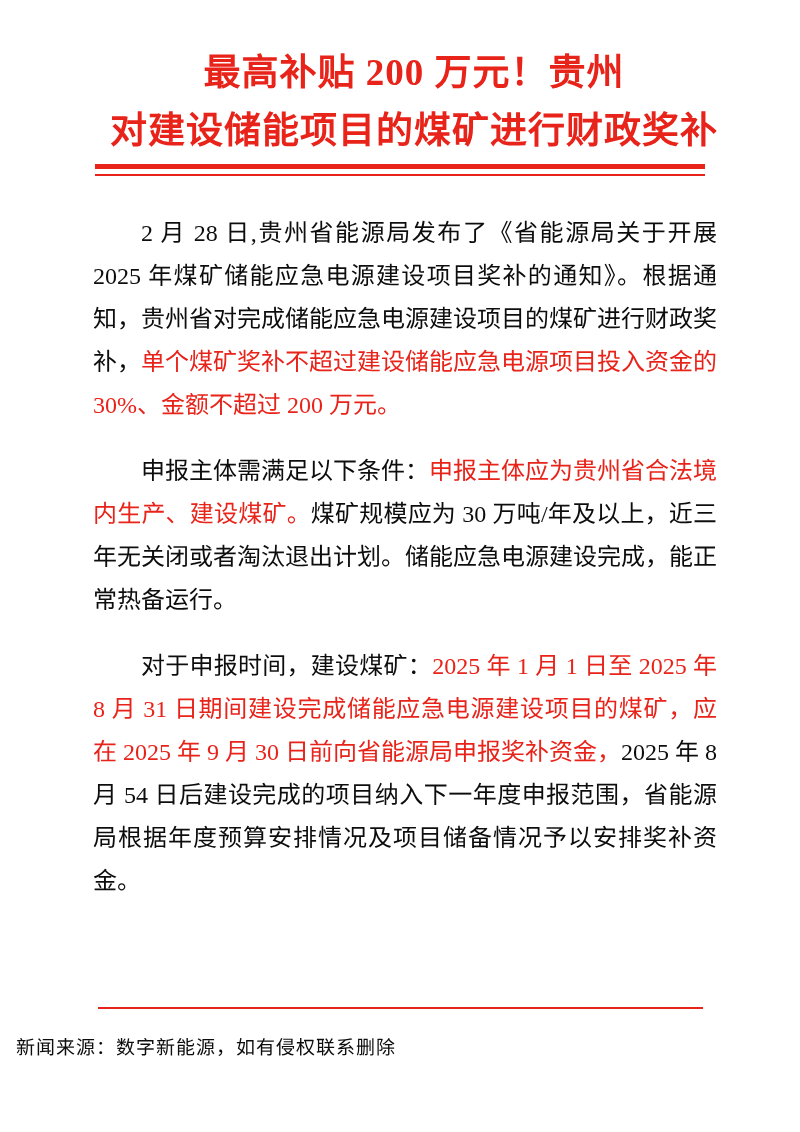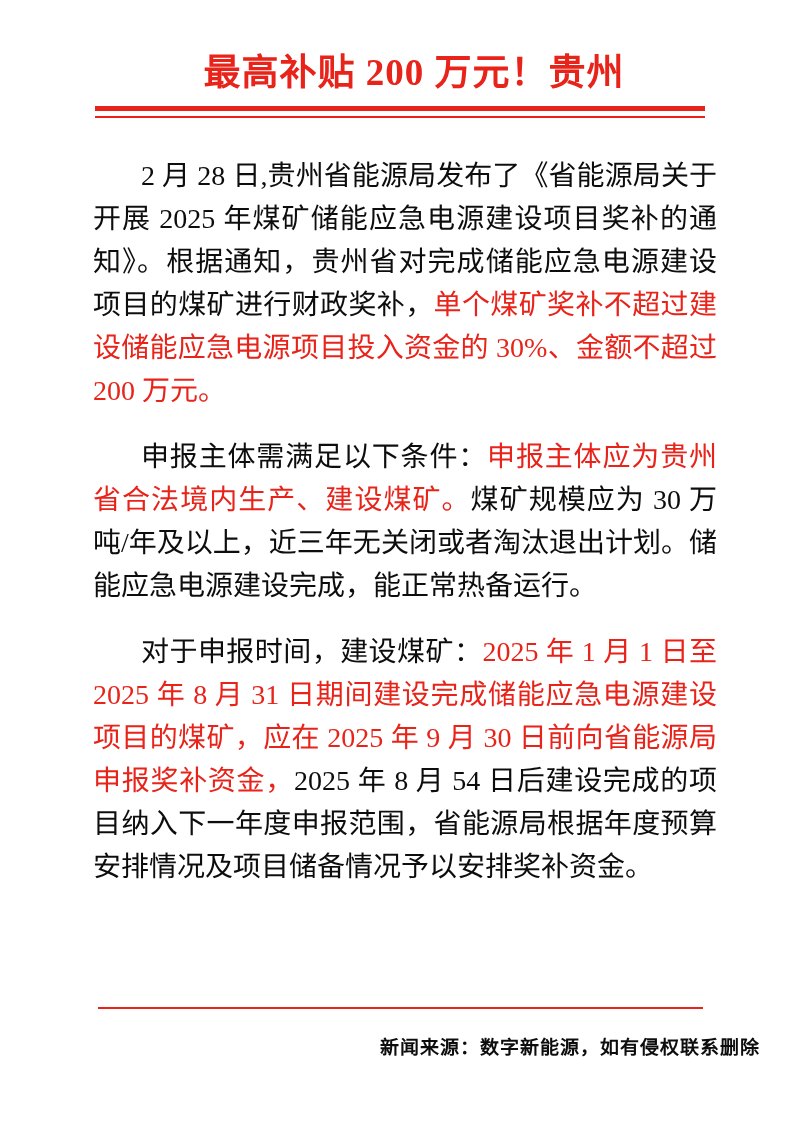--- a/index.html
+++ b/index.html
@@ -34,58 +34,59 @@
     background: var(--accent, #e8231a);
   }
   .title-divider .thin {
     height: 2px;
     margin-top: 5px;
     background: var(--accent, #e8231a);
   }
   .article {
     width: 624px;
     margin: 36px 0 0 93px;
-    font-size: 28px;
+    font-size: 24px;
     line-height: 43px;
     color: var(--ink, #0d0d0d);
     text-align: justify;
     letter-spacing: 0;
   }
   .article p {
     margin: 0 0 23px 0;
     text-indent: 48px;
   }
   .article .seg-red { color: var(--accent, #e8231a); }
   .footer-divider {
     position: absolute;
     left: 98px;
     top: 1007px;
     width: 605px;
     height: 2px;
     background: var(--accent, #e8231a);
   }
   .footer-note {
     position: absolute;
-    left: 0;
+    left: 16px;
     top: 1032px;
     width: 760px;
-    text-align: right;
+    text-align: left;
     font-size: 19px;
-    font-weight: bold;
+    font-weight: normal;
     color: var(--ink, #0d0d0d);
     letter-spacing: 1px;
   }
 </style>
 </head>
 <body>
 
 <div class="page">
 
   <h1 class="title">
     <span class="title-line">最高补贴 200 万元！贵州</span>
+    <span class="title-line">对建设储能项目的煤矿进行财政奖补</span>
   </h1>
 
   <div class="title-divider">
     <div class="thick"></div>
     <div class="thin"></div>
   </div>
 
   <div class="article">
       <p><span class="seg-black">2 月 28 日,贵州省能源局发布了《省能源局关于开展 2025 年煤矿储能应急电源建设项目奖补的通知》。根据通知，贵州省对完成储能应急电源建设项目的煤矿进行财政奖补，</span><span class="seg-red">单个煤矿奖补不超过建设储能应急电源项目投入资金的 30%、金额不超过 200 万元。</span></p>
       <p><span class="seg-black">申报主体需满足以下条件：</span><span class="seg-red">申报主体应为贵州省合法境内生产、建设煤矿。</span><span class="seg-black">煤矿规模应为 30 万吨/年及以上，近三年无关闭或者淘汰退出计划。储能应急电源建设完成，能正常热备运行。</span></p>

